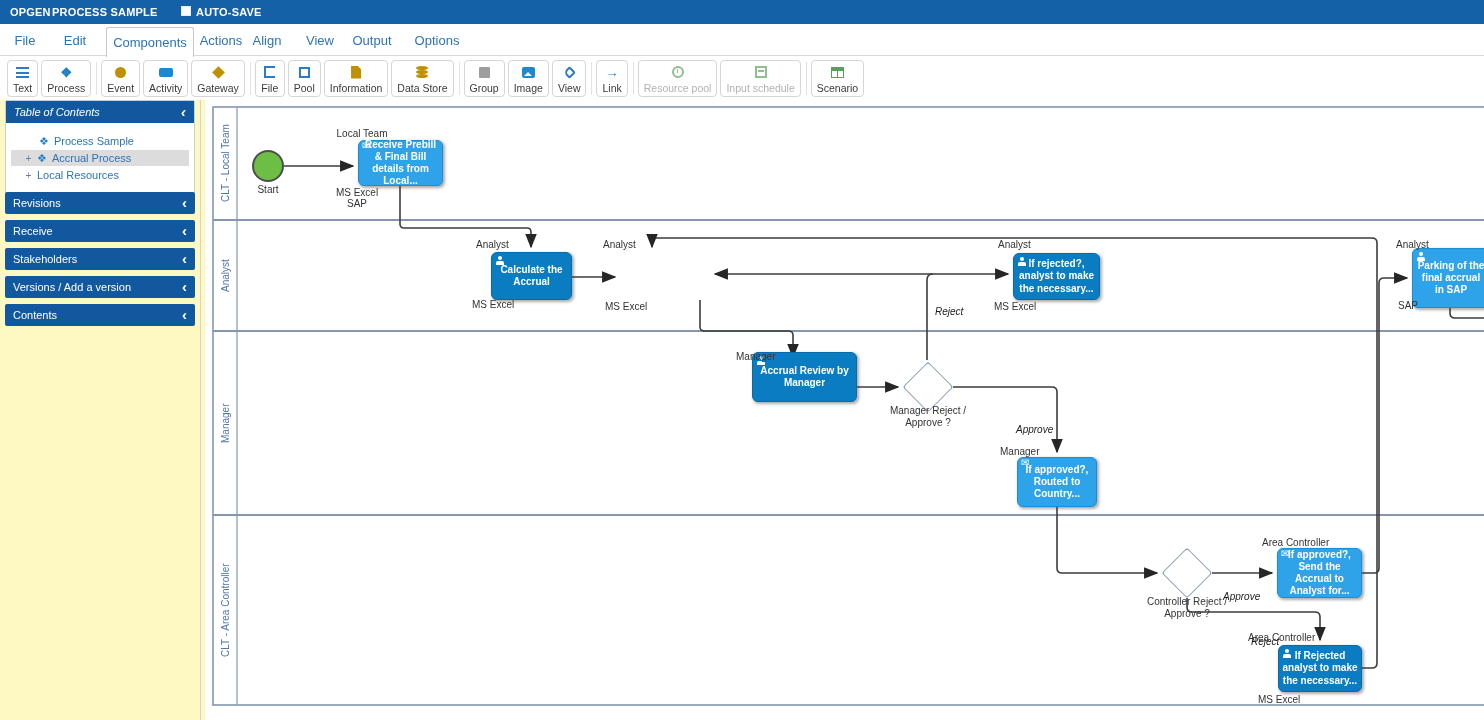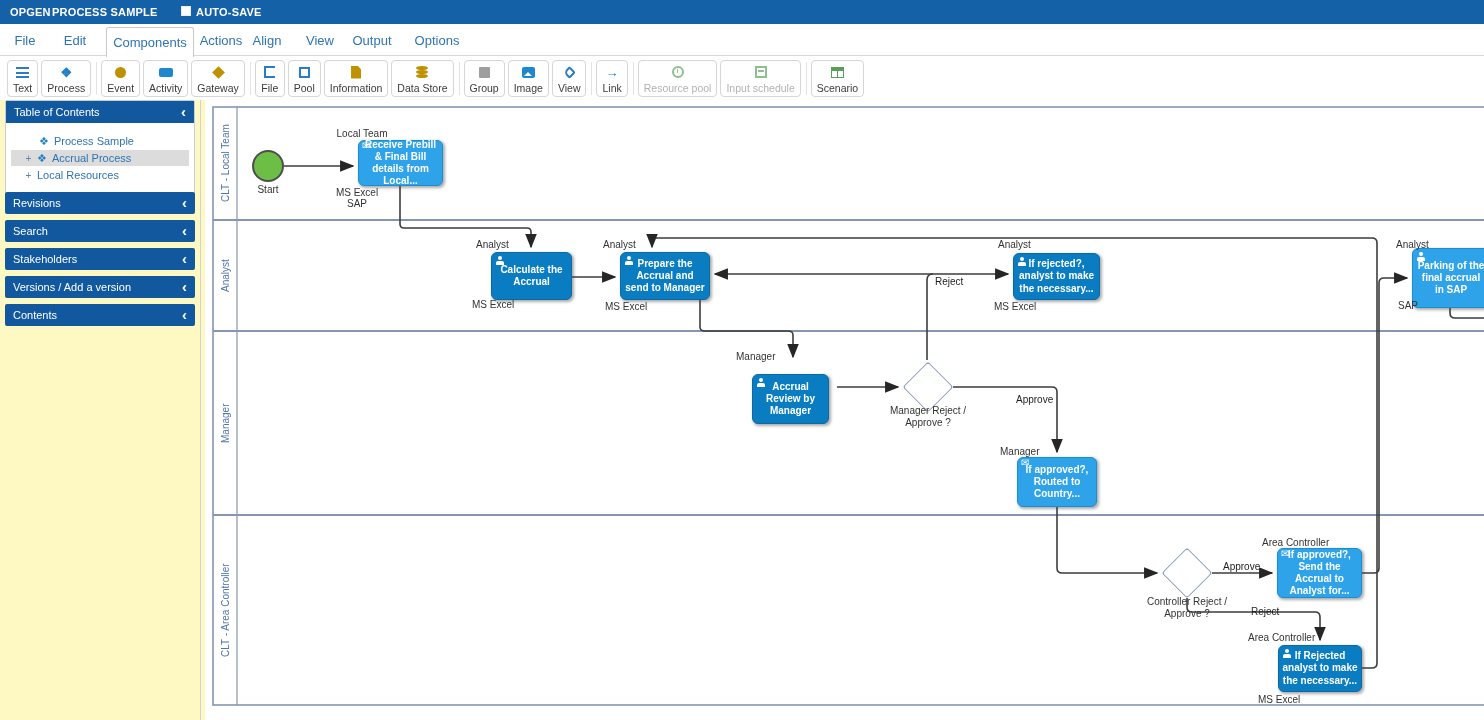--- a/index.html
+++ b/index.html
@@ -40,21 +40,21 @@
   .ic-tag { width:9px; height:9px; border:2px solid #2c7cc4; border-radius:2px 2px 2px 5px; transform:rotate(45deg); }
   .ic-clock { position:relative; width:12px; height:12px; border:2px solid #8fbf8f; border-radius:50%; }
   .ic-clock::after { content:""; position:absolute; left:3px; top:1px; width:1.5px; height:4px; background:#8fbf8f; }
   .ic-inbox { position:relative; width:12px; height:12px; border:2px solid #8fbf8f; }
   .ic-inbox::after { content:""; position:absolute; left:1px; top:2px; width:6px; height:1.5px; background:#8fbf8f; }
   .ic-scenario { width:13px; height:11px; border:1.5px solid #5a9e5a; background:linear-gradient(#5a9e5a 0 3px, transparent 3px), linear-gradient(90deg, transparent 0 5px, #5a9e5a 5px 6px, transparent 6px); }
 
   
   .vdiv { position:absolute; left:200px; top:100px; width:1px; height:620px; background:#d2d2d2; }
   .toc { position:absolute; left:5px; top:100px; width:190px; background:#fff; border:1px solid #c4cfdc; border-radius:2px; }
-  .panel-h { height:22px; background:#11589F; color:#fff; font-size:11px; display:flex; align-items:center; justify-content:space-between; padding:0 8px; }
+  .panel-h { height:22px; background:#11589F; color:#fff; font-size:11px; display:flex; align-items:center; justify-content:space-between; padding:0 8px;font-style:italic; }
   .chev { font-size:15px; font-weight:bold; line-height:1; margin-top:-2px; }
   .toc-body { padding:9px 0 10px; }
   .trow { display:flex; align-items:center; gap:5px; font-size:11px; color:#2E74B5; padding:2px 4px; margin:1px 5px; white-space:nowrap; }
   .trow .exp { width:7px; color:#5b84b4; font-size:10px; text-align:center; }
   .trow.root { padding-left:28px; }
   .trow.child { padding-left:14px; }
   .trow.selected { background:#dcdcdc; }
   .tree-ic { color:#1E7FC6; font-size:11px; line-height:11px; }
   .spanel { position:absolute; left:5px; width:190px; height:22px; background:#11589F; color:#fff; border-radius:2px; font-size:11px; display:flex; align-items:center; justify-content:space-between; padding:0 8px; }
 
@@ -65,21 +65,21 @@
   .task { position:absolute; z-index:3; background:#2FA3E9; border:1px solid #1b8ed2; border-radius:6px; color:#fff; font-weight:bold; font-size:10px; line-height:1.22; display:flex; align-items:center; justify-content:center; text-align:center; padding:2px 3px; box-shadow:1.5px 1.5px 3px rgba(70,70,70,.45); }
   .task.dark { background:#0A7DC2; border-color:#0a6aa4; }
   .p-ic { position:absolute; top:3px; left:4px; width:8px; height:9px; }
   .p-ic::before { content:""; position:absolute; top:0; left:2px; width:4px; height:4px; border-radius:50%; background:#fff; }
   .p-ic::after { content:""; position:absolute; bottom:0; left:0; width:8px; height:4px; border-radius:2px 2px 0 0; background:#fff; }
   .m-ic { position:absolute; top:-1px; left:3px; color:#fff; font-size:10px; line-height:11px; font-weight:normal; }
   .start { position:absolute; z-index:3; width:32px; height:32px; border-radius:50%; background:#6CBE45; border:2px solid #4e4e4e; }
   .gw { position:absolute; z-index:3; width:36px; height:36px; background:#fff; border:1.5px solid #8496B0; border-radius:3px; transform:rotate(45deg); }
   .lbl { position:absolute; z-index:4; font-size:10px; color:#333; white-space:nowrap; }
   .lbl.c { text-align:center; white-space:normal; line-height:1.15; }
-  .lbl.i { color:#1d1d1d; }
+  .lbl.i { font-style:italic; color:#1d1d1d;margin-top:30px; }
 </style>
 </head>
 <body>
 
 <div class="screen">
 
   <div class="topbar">
     <span class="brand">OPGEN</span>
     <span class="doctitle">PROCESS SAMPLE</span>
     <span class="cb"></span>
@@ -222,21 +222,21 @@
         <span class="exp">+</span>
         <span>Local Resources</span>
       </div>
     </div>
   </div>
   <div class="spanel" style="top:192px">
       <span>Revisions</span>
       <span class="chev">‹</span>
     </div>
   <div class="spanel" style="top:220px">
-      <span>Search</span>
+      <span>Receive</span>
       <span class="chev">‹</span>
     </div>
   <div class="spanel" style="top:248px">
       <span>Stakeholders</span>
       <span class="chev">‹</span>
     </div>
   <div class="spanel" style="top:276px">
       <span>Versions / Add a version</span>
       <span class="chev">‹</span>
     </div>
@@ -293,42 +293,38 @@
     <div class="lbl c" style="left:112px;top:87px;width:80px">MS Excel</div>
     <div class="lbl c" style="left:112px;top:98px;width:80px">SAP</div>
 
     <div class="task dark" style="left:286px;top:152px;width:81px;height:48px">
       <span class="p-ic"></span>
       <span>Calculate the Accrual</span>
     </div>
     <div class="lbl" style="left:271px;top:139px">Analyst</div>
     <div class="lbl" style="left:267px;top:199px">MS Excel</div>
 
-    <div class="task dark" style="left:415px;top:152px;width:90px;height:48px">
-      <span class="p-ic"></span>
-      <span>Prepare the Accrual and send to Manager</span>
-    </div>
     <div class="lbl" style="left:398px;top:139px">Analyst</div>
     <div class="lbl" style="left:400px;top:201px">MS Excel</div>
 
     <div class="task dark" style="left:808px;top:153px;width:87px;height:47px">
       <span class="p-ic"></span>
       <span>If rejected?, analyst to make the necessary...</span>
     </div>
     <div class="lbl" style="left:793px;top:139px">Analyst</div>
     <div class="lbl" style="left:789px;top:201px">MS Excel</div>
 
     <div class="task" style="left:1207px;top:148px;width:78px;height:60px">
       <span class="p-ic"></span>
       <span>Parking of the final accrual in SAP</span>
     </div>
     <div class="lbl" style="left:1191px;top:139px">Analyst</div>
     <div class="lbl" style="left:1193px;top:200px">SAP</div>
 
-    <div class="task dark" style="left:547px;top:274px;width:77px;height:50px">
+    <div class="task dark" style="left:547px;top:252px;width:105px;height:50px">
       <span class="p-ic"></span>
       <span>Accrual Review by Manager</span>
     </div>
     <div class="lbl" style="left:531px;top:251px">Manager</div>
 
     <div class="gw" style="left:705px;top:269px"></div>
     <div class="lbl c" style="left:673px;top:305px;width:100px">Manager Reject / Approve ?</div>
 
     <div class="task" style="left:812px;top:357px;width:80px;height:50px">
       <span class="m-ic">✉</span>

